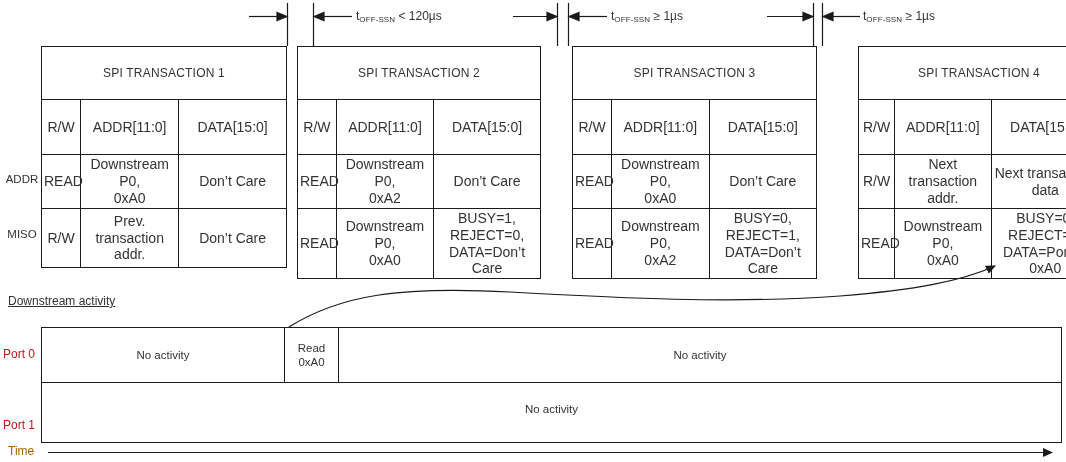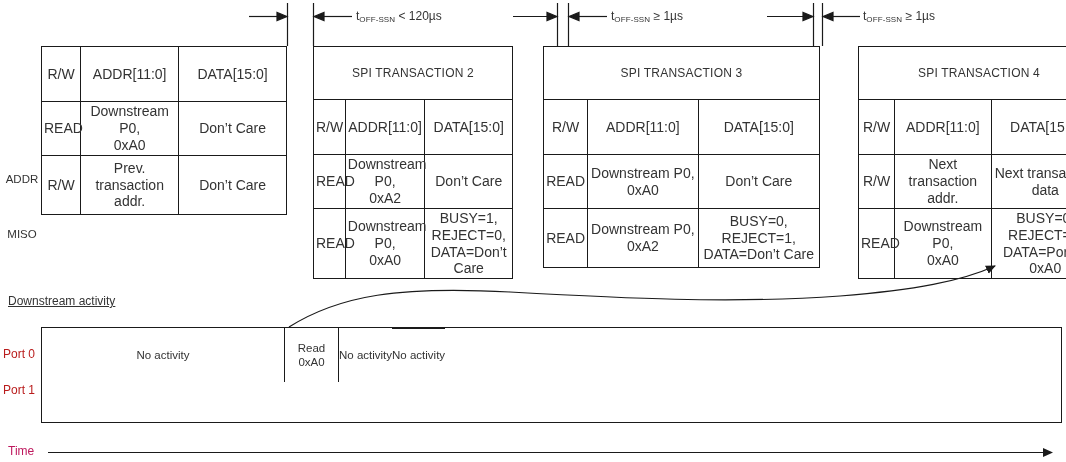--- a/index.html
+++ b/index.html
@@ -15,72 +15,75 @@
   }
   .spi-table .title-row td{height:50px;font-size:12px;letter-spacing:.2px;}
   .spi-table .header-row td{height:52px;}
   .spi-table .mosi-row td{height:51px;}
   .spi-table .miso-row td{height:56px;}
   .row-label{position:absolute;left:4px;width:36px;text-align:center;font-size:11.5px;color:#333;z-index:2;
     display:flex;align-items:center;justify-content:center;}
   .t-annot{position:absolute;top:9px;font-size:12px;color:#333;white-space:nowrap;z-index:3;}
   .t-annot sub{font-size:8px;vertical-align:-2px;letter-spacing:.1px;}
   .ds-label{position:absolute;left:8px;top:294px;font-size:12px;color:#333;text-decoration:underline;z-index:2;}
-  .ds-table{position:absolute;left:41px;top:327px;width:1021px;height:96px;border:1px solid #1a1a1a;
-    box-sizing:border-box;z-index:2;display:flex;flex-direction:row;}
+  .ds-table{position:absolute;left:41px;top:327px;width:1021px;height:116px;border:1px solid #1a1a1a;
+    box-sizing:border-box;z-index:2;display:flex;flex-direction:column;}
   .ds-row{display:flex;box-sizing:border-box;}
   .ds-row.port0{height:54px;}
   .ds-row.port1{height:53px;border-top:1px solid #1a1a1a;}
   .ds-cell{display:flex;align-items:center;justify-content:center;font-size:11.5px;color:#333;
     box-sizing:border-box;white-space:pre-line;text-align:center;line-height:1.25;}
   .ds-cell.b-right{border-right:1px solid #1a1a1a;}
   .port-label{position:absolute;left:0px;width:38px;text-align:center;font-size:12px;color:#b91c1c;z-index:2;
     display:flex;align-items:center;justify-content:center;}
-  .time-label{position:absolute;left:8px;top:444px;font-size:12px;color:#be185d;z-index:2;}
+  .time-label{position:absolute;left:8px;top:444px;font-size:12px;color:#a16207;z-index:2;}
 </style>
 </head>
 <body>
 
 <div class="canvas">
 
   <span class="t-annot" style="left:356px"><span>t</span><sub>OFF-SSN</sub><span> &lt; 120µs</span></span>
   <span class="t-annot" style="left:611px"><span>t</span><sub>OFF-SSN</sub><span> ≥  1µs</span></span>
   <span class="t-annot" style="left:863px"><span>t</span><sub>OFF-SSN</sub><span> ≥  1µs</span></span>
 
   <div class="row-label" style="top:152px;height:53px;">ADDR</div>
   <div class="row-label" style="top:205px;height:58px;">MISO</div>
 
   <table class="spi-table" style="left:41px;width:246px;">
     <colgroup>
         <col style="width:16%">
         <col style="width:40%">
         <col style="width:44%">
       </colgroup>
     <tbody>
+        <tr class="title-row">
+          <td colspan="3">SPI TRANSACTION 1</td>
+        </tr>
     <tr class="header-row">
       <td>R/W</td>
       <td>ADDR[11:0]</td>
       <td>DATA[15:0]</td>
     </tr>
     <tr class="mosi-row">
       <td>READ</td>
       <td>Downstream P0,
 0xA0</td>
       <td>Don’t Care</td>
     </tr>
     <tr class="miso-row">
       <td>R/W</td>
       <td>Prev. transaction
 addr.</td>
       <td>Don’t Care</td>
     </tr>
   </tbody>
     </table>
 
-  <table class="spi-table" style="left:313px;width:200px;">
+  <table class="spi-table" style="left:297px;width:244px;">
     <colgroup>
         <col style="width:16%">
         <col style="width:40%">
         <col style="width:44%">
       </colgroup>
     <tbody>
         <tr class="title-row">
           <td colspan="3">SPI TRANSACTION 2</td>
         </tr>
     <tr class="header-row">
@@ -98,21 +101,21 @@
       <td>READ</td>
       <td>Downstream P0,
 0xA0</td>
       <td>BUSY=1,
 REJECT=0,
 DATA=Don’t Care</td>
     </tr>
   </tbody>
     </table>
 
-  <table class="spi-table" style="left:543px;width:277px;">
+  <table class="spi-table" style="left:572px;width:245px;">
     <colgroup>
         <col style="width:16%">
         <col style="width:40%">
         <col style="width:44%">
       </colgroup>
     <tbody>
         <tr class="title-row">
           <td colspan="3">SPI TRANSACTION 3</td>
         </tr>
     <tr class="header-row">
@@ -166,21 +169,21 @@
       <td>BUSY=0,
 REJECT=0,
 DATA=Port 0, 0xA0</td>
     </tr>
   </tbody>
     </table>
 
   <div class="ds-label">Downstream activity</div>
 
   <div class="port-label" style="top:327px;height:54px;">Port 0</div>
-  <div class="port-label" style="top:363px;height:53px;">Port 1</div>
+  <div class="port-label" style="top:398px;height:53px;">Port 1</div>
 
   <div class="ds-table">
     <div class="ds-row port0">
       <div class="ds-cell b-right" style="width:243px;">No activity</div>
       <div class="ds-cell b-right" style="width:54px;">Read
 0xA0</div>
       <div class="ds-cell" style="flex:1;">No activity</div>
     </div>
     <div class="ds-row port1">
       <div class="ds-cell" style="flex:1;">No activity</div>

